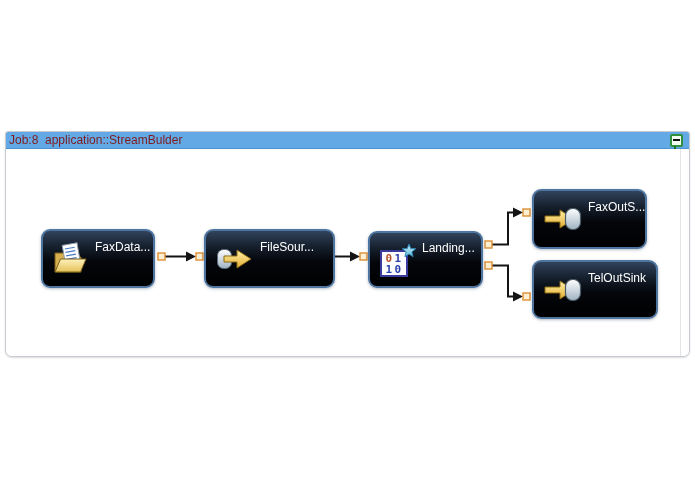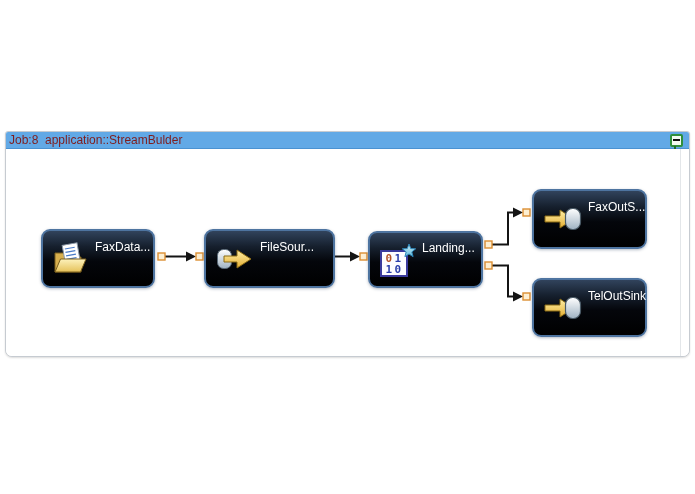--- a/index.html
+++ b/index.html
@@ -145,21 +145,21 @@
       </div>
 
       <div class="node" style="left:526px;top:40px;width:115px;height:60px">
         <svg class="icon" width="40" height="28" viewBox="0 0 40 28">
           <polygon points="2,11 17,11 17,5 31,14 17,23 17,17 2,17" fill="url(#gGold)" stroke="#8a6a14" stroke-width="1"></polygon>
           <rect x="22.5" y="3.5" width="15" height="21" rx="7" fill="url(#gBlob)" stroke="#4a5a66" stroke-width="1.2"></rect>
         </svg>
         <span class="nlabel">FaxOutS...</span>
       </div>
 
-      <div class="node" style="left:526px;top:129px;width:115px;height:59px">
+      <div class="node" style="left:526px;top:111px;width:126px;height:59px">
         <svg class="icon" width="40" height="28" viewBox="0 0 40 28">
           <polygon points="2,11 17,11 17,5 31,14 17,23 17,17 2,17" fill="url(#gGold)" stroke="#8a6a14" stroke-width="1"></polygon>
           <rect x="22.5" y="3.5" width="15" height="21" rx="7" fill="url(#gBlob)" stroke="#4a5a66" stroke-width="1.2"></rect>
         </svg>
         <span class="nlabel">TelOutSink</span>
       </div>
 
       <div class="canvas-divider"></div>
     </div>
 

